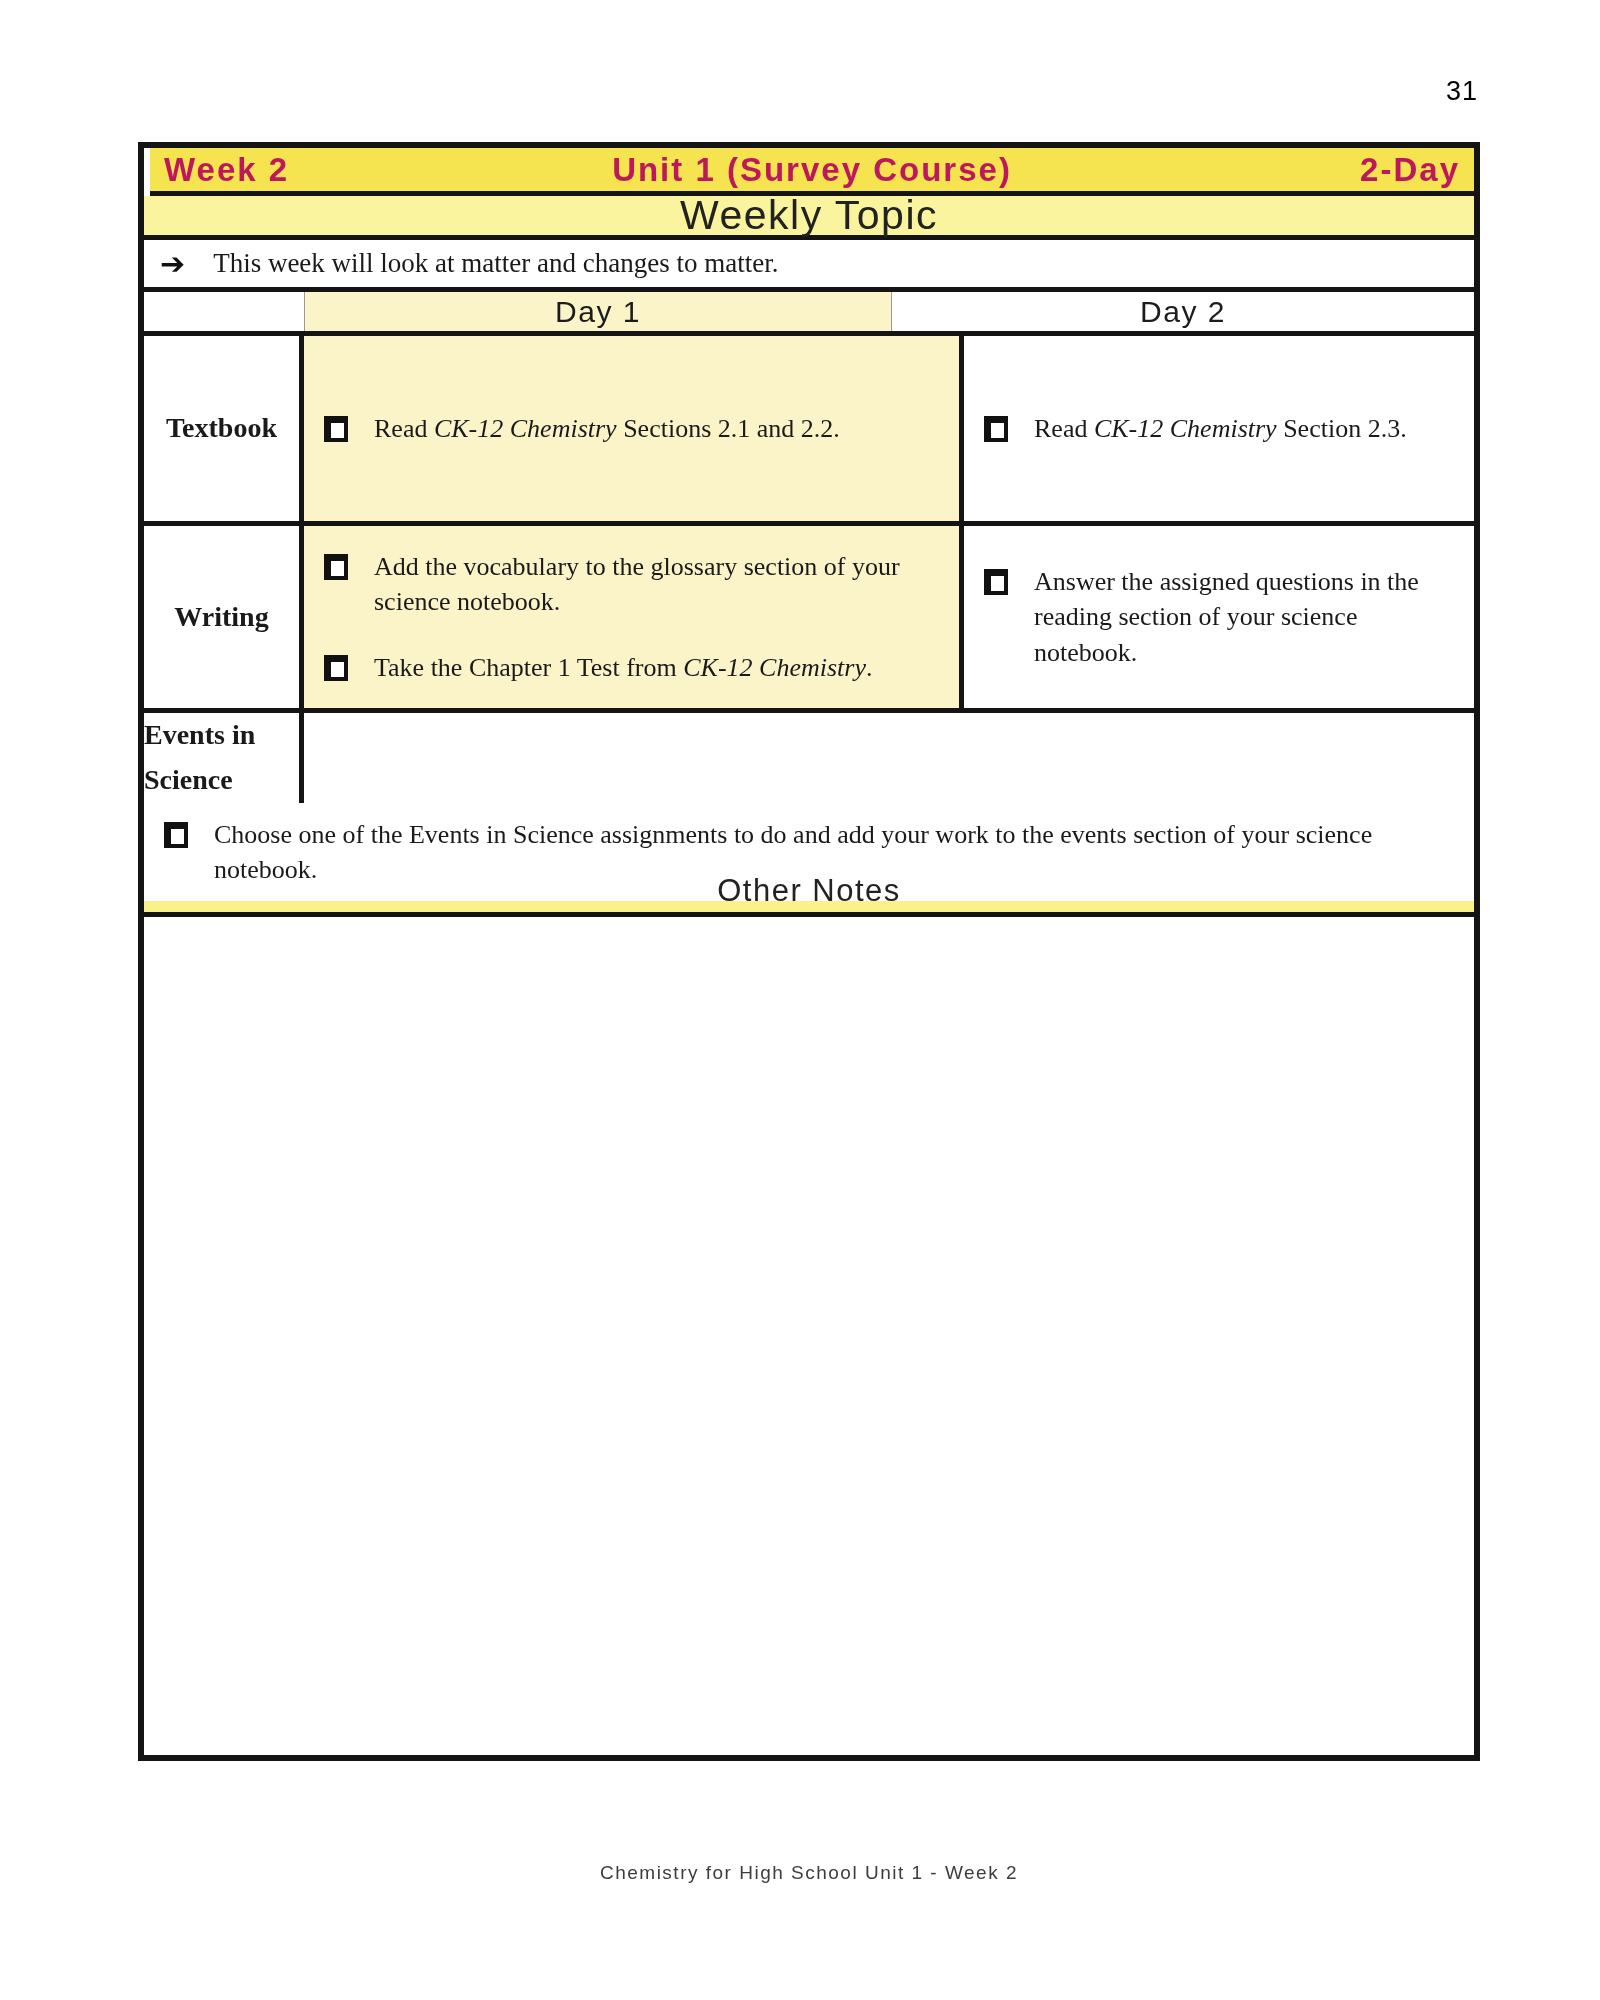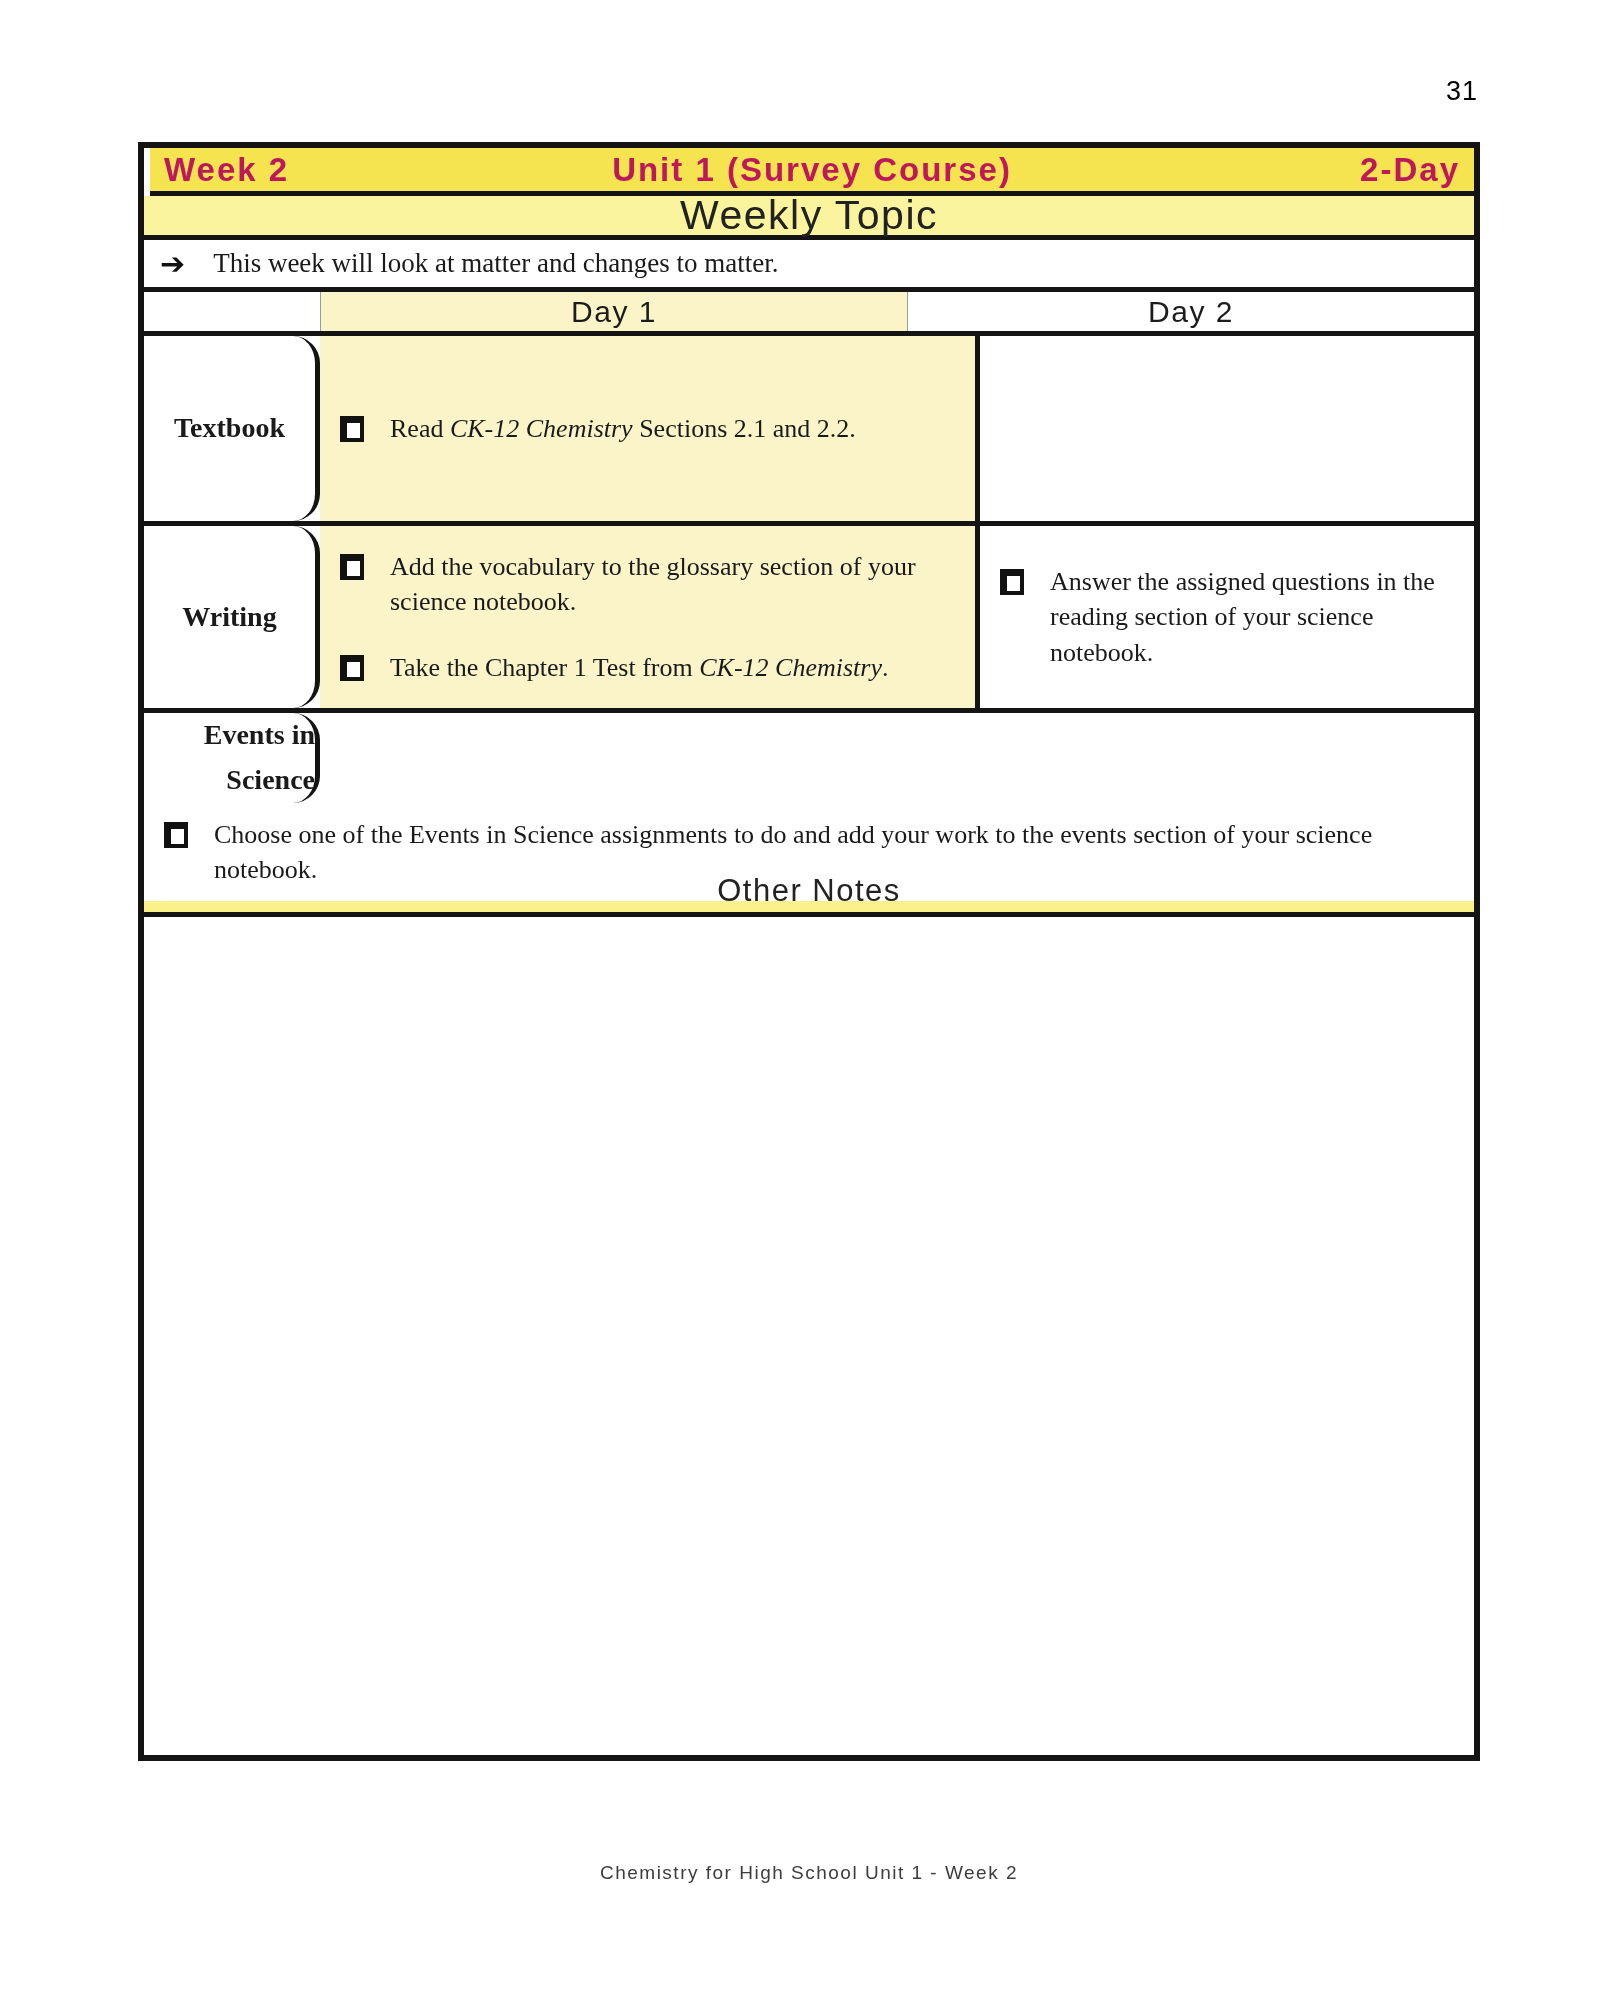--- a/index.html
+++ b/index.html
@@ -53,27 +53,26 @@
   
   .arrow-row {
     height:52px; background:#ffffff;
     align-items:center; padding-left:16px; gap:28px;
     font-size:27px;
   }
   .arrow-glyph { font-family:"DejaVu Sans", sans-serif; font-size:30px; color:#111111; line-height:1; }
 
   
   .label-col {
-    width:176px; flex:none;
+    width:160px; flex:none;
     border-right:5px solid #141414;
     display:flex; align-items:center; justify-content:center;
-    text-align:right;
+    text-align:left;
     font-weight:700; font-size:28px; line-height:1.6;
     background:#ffffff;
-    border-radius:27px;
   }
   .day1-col { width:660px; flex:none; border-right:5px solid #141414; }
   .day2-col { flex:1; }
   .span-col { flex:1; background:#ffffff; }
 
   
   .dayhead-row { height:44px; }
   .dayhead-row .label-col { border-right:5px solid transparent; }
   .dayhead-row .day1-col {
     background:#FBF4C9; border-right:none;
@@ -153,20 +152,28 @@
     <div class="row textbook-row">
       <div class="label-col">Textbook</div>
       <div class="day1-col day1-bg">
         <div class="cell-items">
             <div class="check-item">
               <span class="checkbox"></span>
               <span class="item-text"><span>Read </span><em>CK-12 Chemistry</em><span> Sections 2.1 and 2.2.</span></span>
             </div>
           </div>
       </div>
+      <div class="day2-col">
+        <div class="cell-items">
+            <div class="check-item">
+              <span class="checkbox"></span>
+              <span class="item-text"><span>Read </span><em>CK-12 Chemistry</em><span> Section 2.3.</span></span>
+            </div>
+          </div>
+      </div>
     </div>
 
     <div class="row writing-row">
       <div class="label-col">Writing</div>
       <div class="day1-col day1-bg">
         <div class="cell-items">
             <div class="check-item">
               <span class="checkbox"></span>
               <span class="item-text"><span>Add the vocabulary to the glossary section of your science notebook.</span></span>
             </div>

